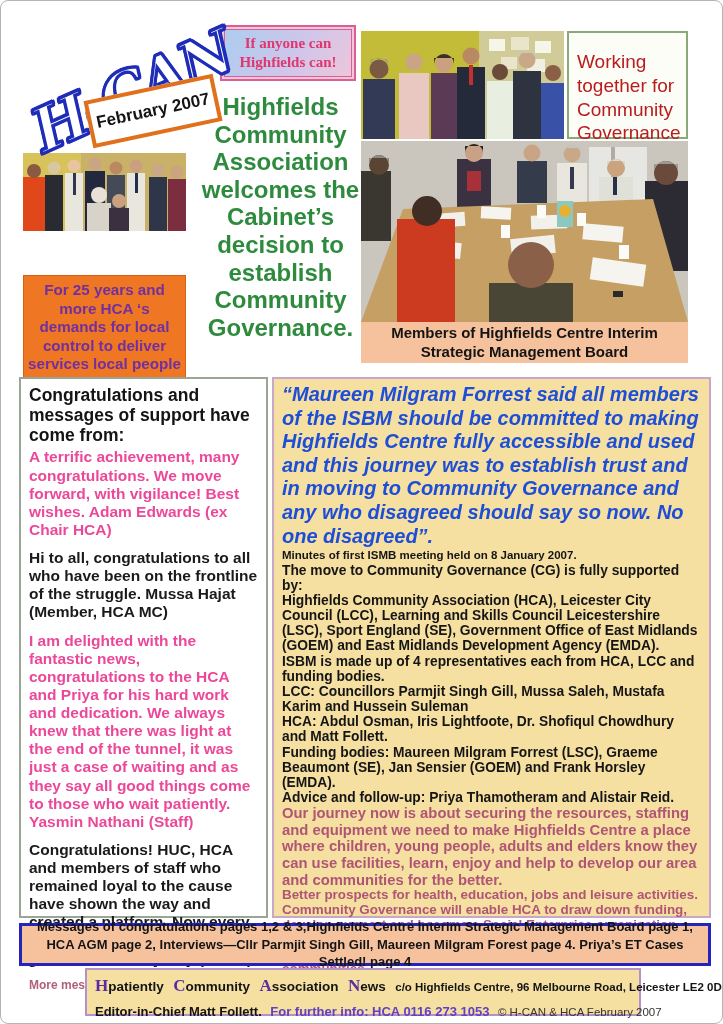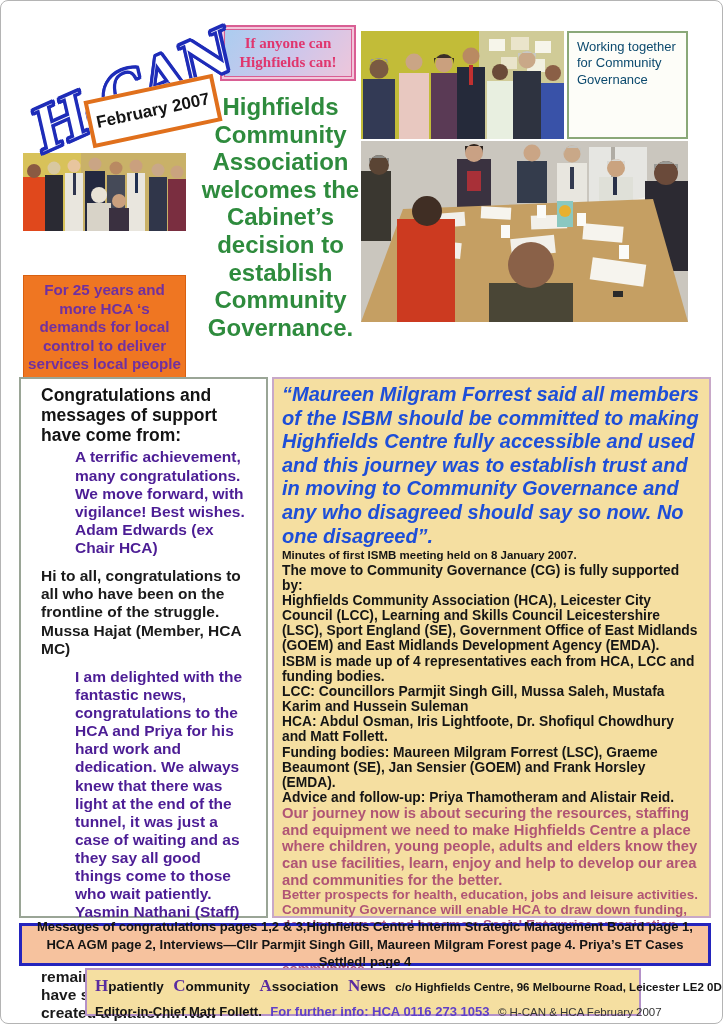--- a/index.html
+++ b/index.html
@@ -24,35 +24,35 @@
             color:#2e8b3d;font-weight:bold;font-size:24px;line-height:1.15;}
 
   
   .photo{position:absolute;overflow:hidden;}
   .photo svg{display:block;}
   .photo-left{left:22px;top:152px;width:163px;height:78px;}
   .photo-group{left:360px;top:30px;width:203px;height:108px;}
   .photo-meeting{left:360px;top:140px;width:327px;height:181px;}
 
   .working{position:absolute;left:566px;top:30px;width:121px;height:108px;box-sizing:border-box;
-           background:#fdfdf8;border:2px solid #8aa878;padding:6px 2px 0 8px;
-           color:#0c4a6e;font-size:13px;line-height:1.25;}
+           background:#fdfdf8;border:2px solid #8aa878;padding:17px 2px 0 8px;
+           color:#b91c1c;font-size:19px;line-height:1.25;}
   .caption-isbm{position:absolute;left:360px;top:321px;width:327px;height:41px;box-sizing:border-box;
            background:#f6c29e;display:flex;align-items:center;justify-content:center;text-align:center;
            font-weight:bold;font-size:15px;line-height:1.25;color:#141414;}
   .box25{position:absolute;left:22px;top:230px;width:163px;height:136px;box-sizing:border-box;
          background:#ef7622;border:1px solid #d86010;padding:5px 3px;text-align:center;
          color:#7030a0;font-weight:bold;font-size:15.2px;line-height:1.22;margin-top:44px;}
 
   
   .col-left{position:absolute;left:18px;top:376px;width:249px;height:541px;box-sizing:border-box;
-            background:#fff;border:2px solid #9aa596;padding:6px 20px;}
+            background:#fff;border:2px solid #9aa596;padding:6px 8px;}
   .col-left h2{margin:0 0 3px;font-size:17.5px;line-height:1.15;color:#141414;}
   .col-left p{margin:0 0 10px;font-size:15.5px;line-height:1.17;font-weight:bold;}
-  .col-left .purple{color:#4c1d95;margin-left:34px;}
+  .col-left .purple{color:#ec4899;}
   .col-left .black{color:#1a1a1a;}
   .col-left .more{margin:2px 0 0;font-size:12px;color:#b0607a;}
 
   .col-right{position:absolute;left:271px;top:376px;width:439px;height:541px;box-sizing:border-box;
              background:#f5dfa1;border:2px solid #c8a8c8;padding:4px 8px;}
   .col-right p{margin:0;}
   .quote{font-size:20px;line-height:1.18;font-weight:bold;color:#1d4ed8;font-style:italic;}
   .source{font-size:11.5px;line-height:1.25;font-weight:bold;color:#151515;}
   .blk{font-size:13.8px;line-height:1.1;font-weight:bold;color:#151515;}
   .maroon-lg{font-size:14.8px;line-height:1.12;font-weight:bold;color:#b05575;}
@@ -193,20 +193,23 @@
       <rect x="196" y="60" width="16" height="26" fill="#8ac8c0"></rect>
         <circle cx="204" cy="70" r="6" fill="#e8b030"></circle>
       <rect x="36" y="78" width="58" height="103" fill="#cc3a20"></rect>
         <circle cx="66" cy="70" r="15" fill="#402e24"></circle>
       <rect x="128" y="142" width="84" height="39" fill="#4a4636"></rect>
         <circle cx="170" cy="124" r="23" fill="#8a6148"></circle>
       <rect x="252" y="150" width="10" height="6" fill="#2a2a2a"></rect>
     </svg>
   </div>
 
+  <div class="caption-isbm">
+      <span>Members of Highfields Centre Interim Strategic Management Board</span>
+    </div>
 
   <div class="col-left">
     <h2>Congratulations and messages of support have come from:</h2>
     <p class="purple">A terrific achievement, many congratulations. We move forward, with vigilance! Best wishes. Adam Edwards (ex Chair HCA)</p>
     <p class="black">Hi to all, congratulations to all who have been on the frontline of the struggle. Mussa Hajat (Member, HCA MC)</p>
     <p class="purple">I am delighted with the fantastic news, congratulations to the HCA and Priya for his hard work and dedication.  We always knew that there was light at the end of the tunnel, it was just a case of waiting and as they say all good things come to those who wait patiently. Yasmin Nathani (Staff)</p>
     <p class="black"><span>Congratulations! HUC, HCA and members of staff who remained loyal to the cause have shown the way and  created a platform. Now every member/user </span><i>‘must learn to govern’</i><span>. Courtney Hay (friend)</span></p>
     <p class="more">More messages….pages 2 and 3</p>
   </div>
 

